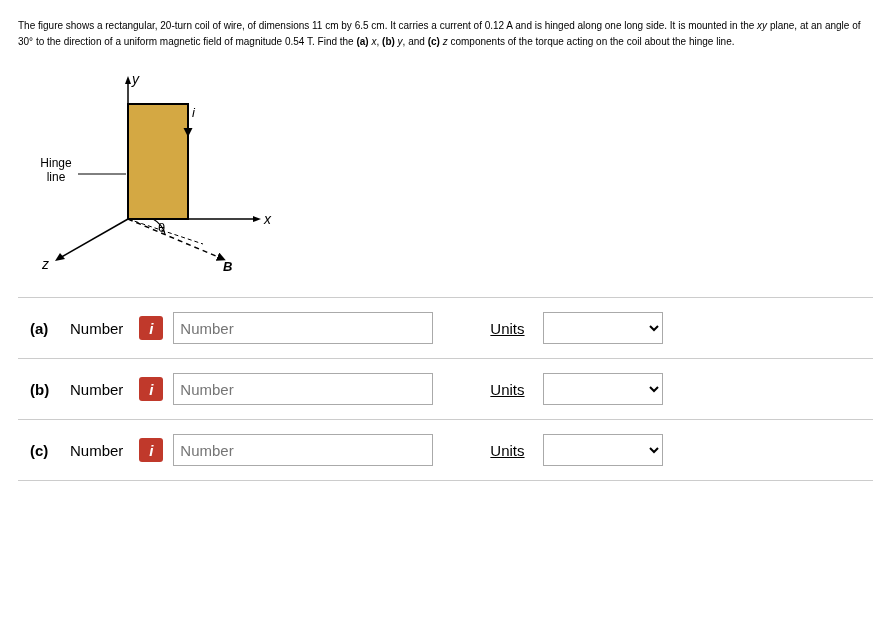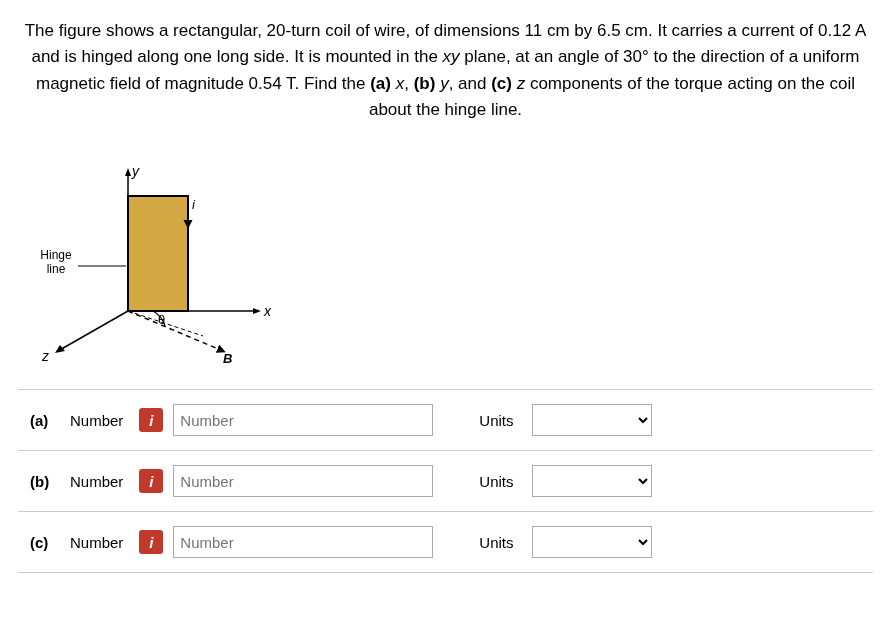--- a/index.html
+++ b/index.html
@@ -9,23 +9,21 @@
       background: #fff;
       color: #000;
       width: 891px;
       min-height: 621px;
     }
     .main-container {
       padding: 18px 18px 10px 18px;
     }
     .problem-text {
       line-height: 1.55;
-      margin-bottom: 18px;
-      font-size: 17px;
-      text-align: center;
+      font-size: 10px;
     }
     .figure-area {
       margin-bottom: 18px;
       padding-left: 10px;
     }
     svg.diagram {
       display: block;
     }
     .answer-rows {
       border-top: 1px solid #ccc;
@@ -67,23 +65,24 @@
       flex: 1;
       height: 32px;
       border: 1px solid #aaa;
       padding: 0 6px;
       font-size: 15px;
       outline: none;
       max-width: 260px;
     }
     .units-label {
       font-size: 15px;
-      margin-left: 36px;
+      margin-left: 47px;
       margin-right: 8px;
       flex-shrink: 0;
+      text-decoration: underline;
     }
     .units-select {
       height: 32px;
       border: 1px solid #aaa;
       padding: 0 4px;
       font-size: 15px;
       width: 120px;
       background: #fff;
       cursor: pointer;
     }

